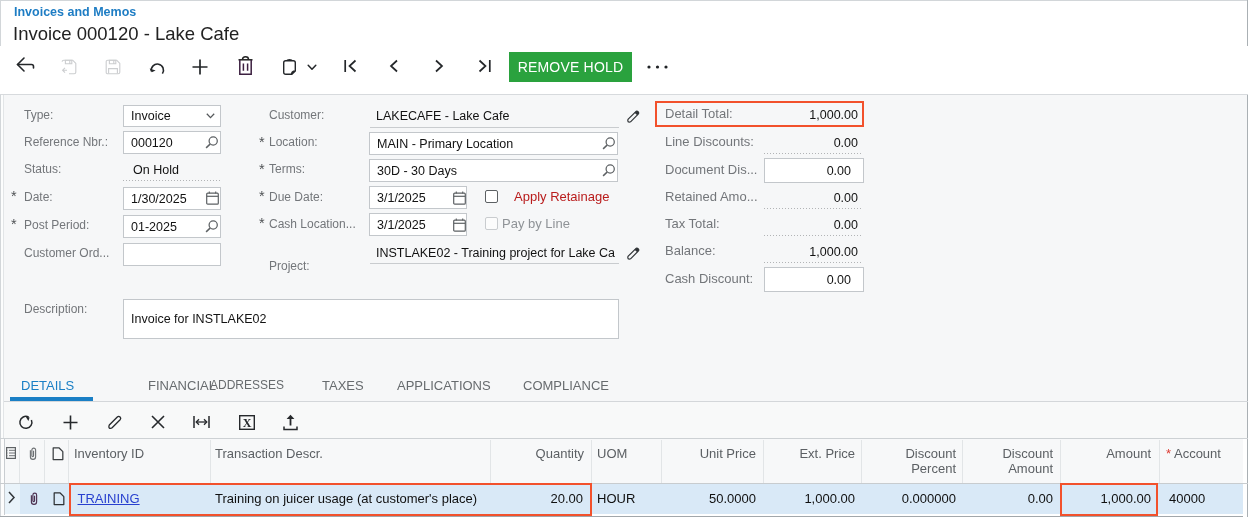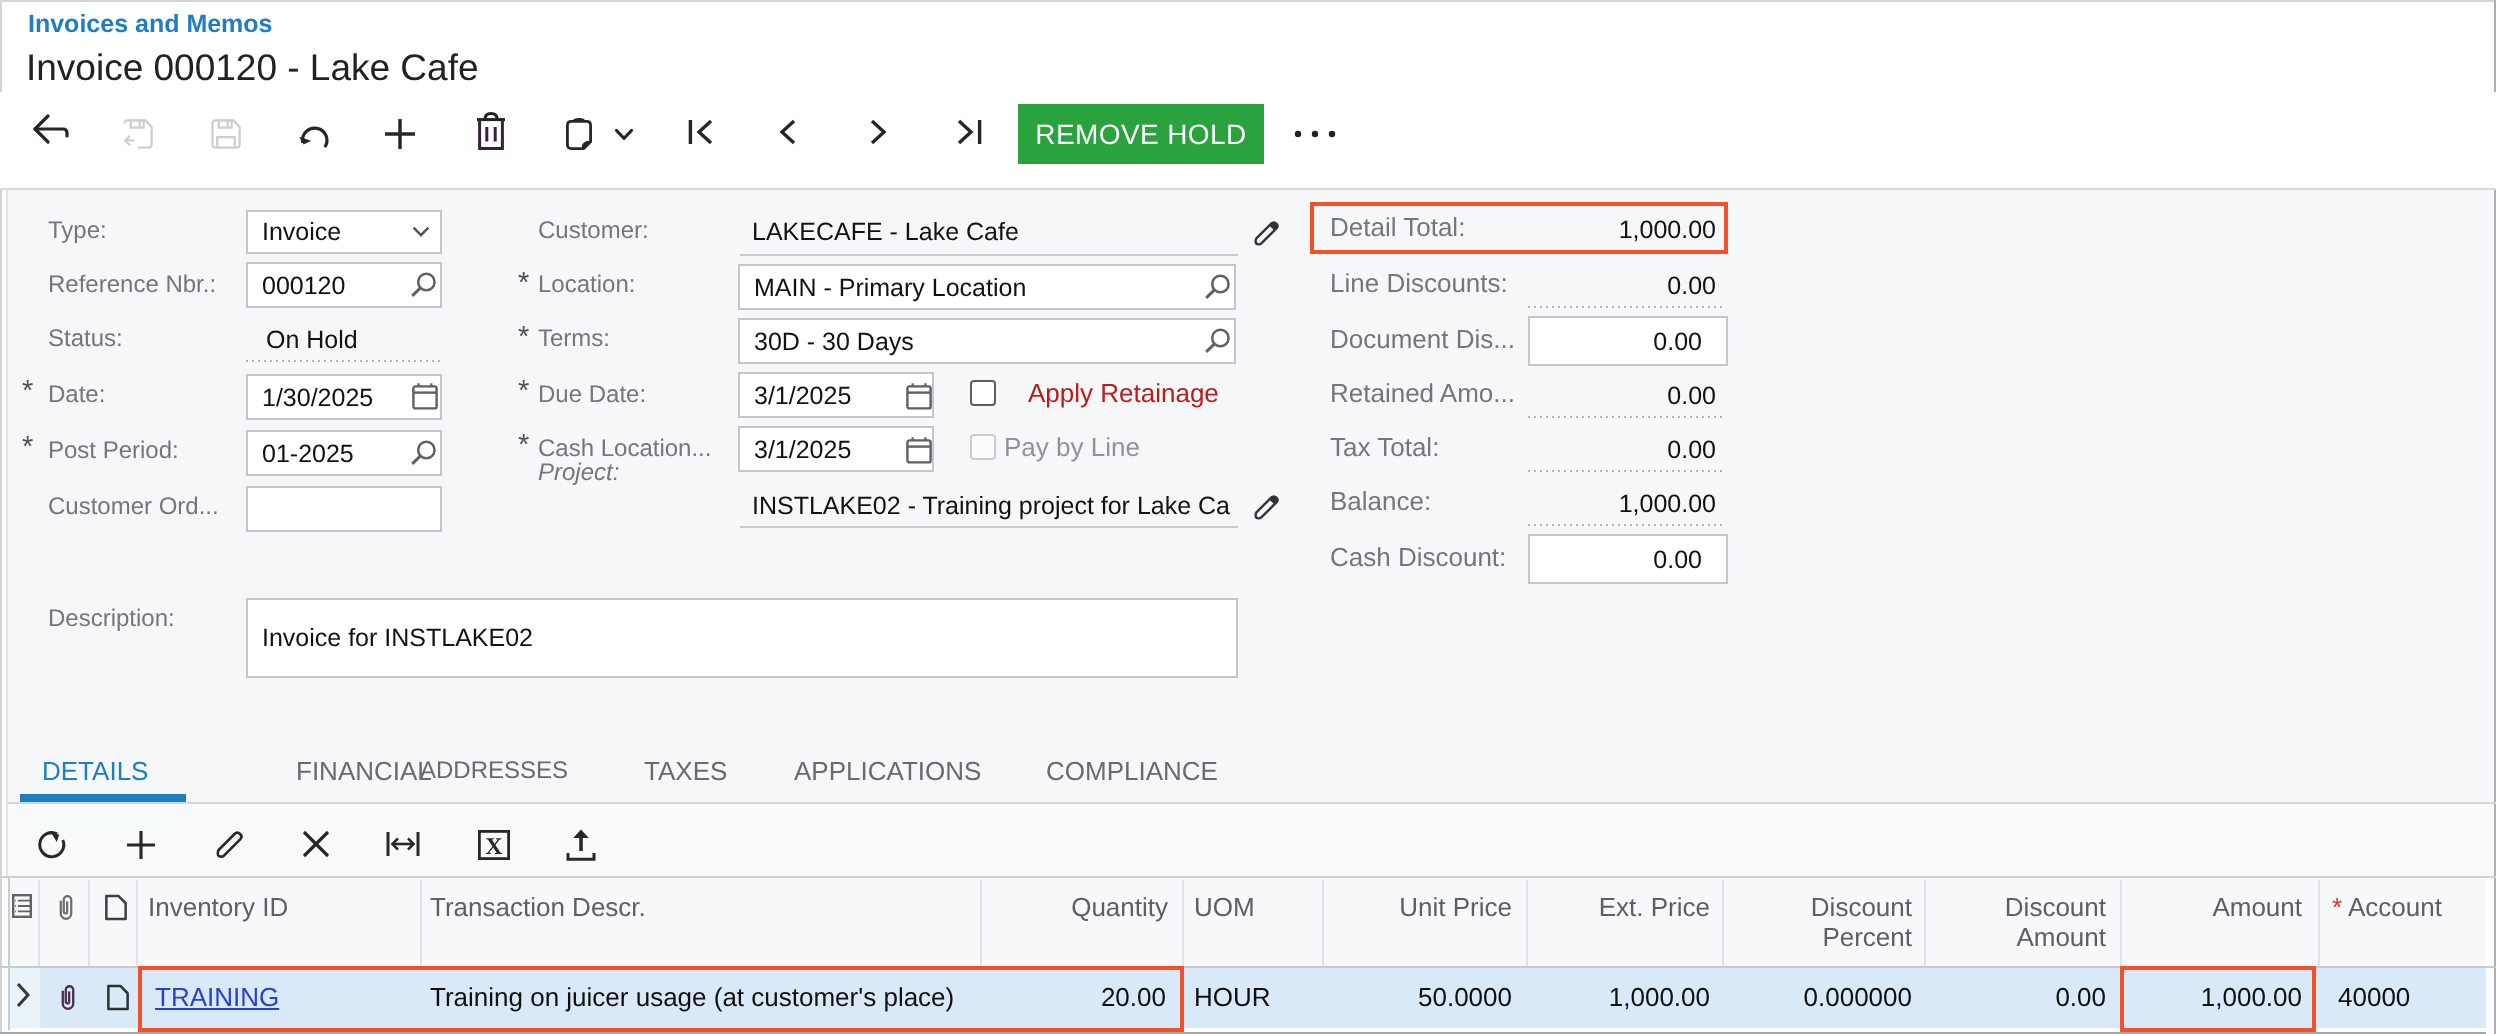--- a/index.html
+++ b/index.html
@@ -135,21 +135,21 @@
 
 <div class="lbl" style="left:269px;top:107.5px;">Customer:</div>
 <div class="star" style="left:259px;top:134px;">*</div>
 <div class="lbl" style="left:269px;top:134.5px;">Location:</div>
 <div class="star" style="left:259px;top:161px;">*</div>
 <div class="lbl" style="left:269px;top:161.5px;">Terms:</div>
 <div class="star" style="left:259px;top:188px;">*</div>
 <div class="lbl" style="left:269px;top:189.5px;">Due Date:</div>
 <div class="star" style="left:259px;top:215px;">*</div>
 <div class="lbl" style="left:269px;top:216.5px;">Cash Location...</div>
-<div class="lbl" style="left:269px;top:229px;font-style:italic;">Project:</div>
+<div class="lbl" style="left:269px;top:259px;">Project:</div>
 
 <div class="val" style="left:376px;top:109px;">LAKECAFE - Lake Cafe</div>
 <div class="abs" style="left:370px;top:126.5px;width:248.5px;height:1px;background:#c9cccf;"></div>
 <div class="box" style="left:369px;top:132px;width:249px;height:23px;">
     <span class="t">MAIN - Primary Location</span>
   </div>
 <div class="box" style="left:369px;top:159px;width:249px;height:23px;">
     <span class="t">30D - 30 Days</span>
   </div>
 <div class="box" style="left:369px;top:186px;width:98px;height:23px;">

